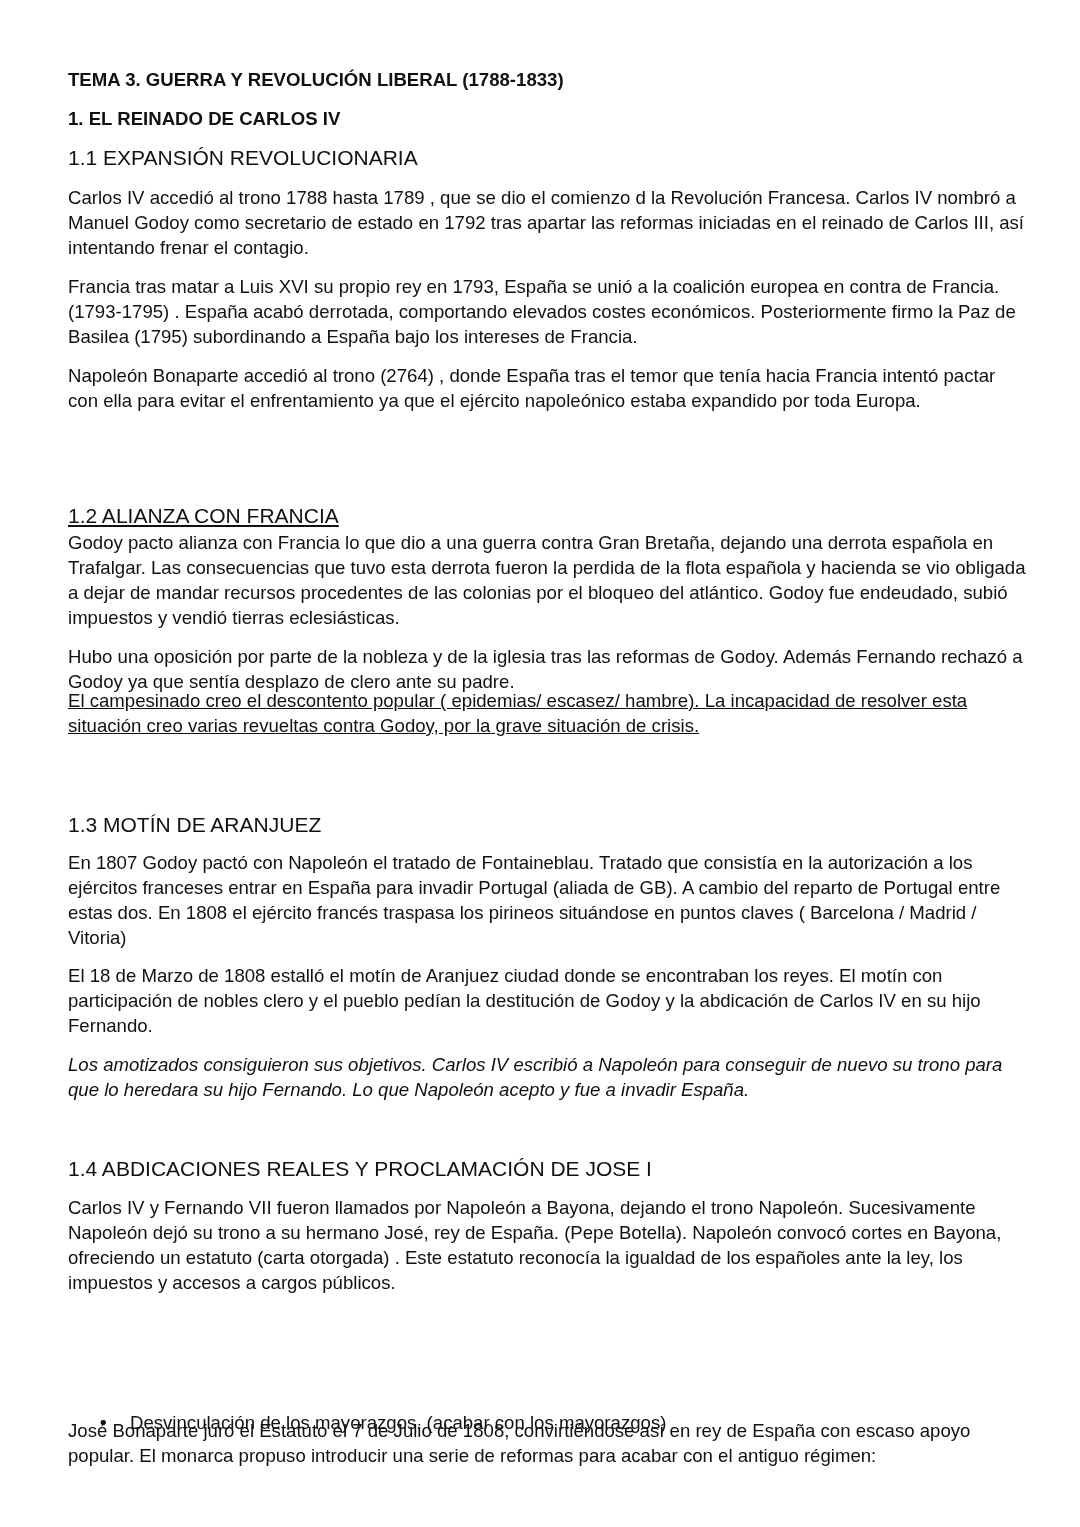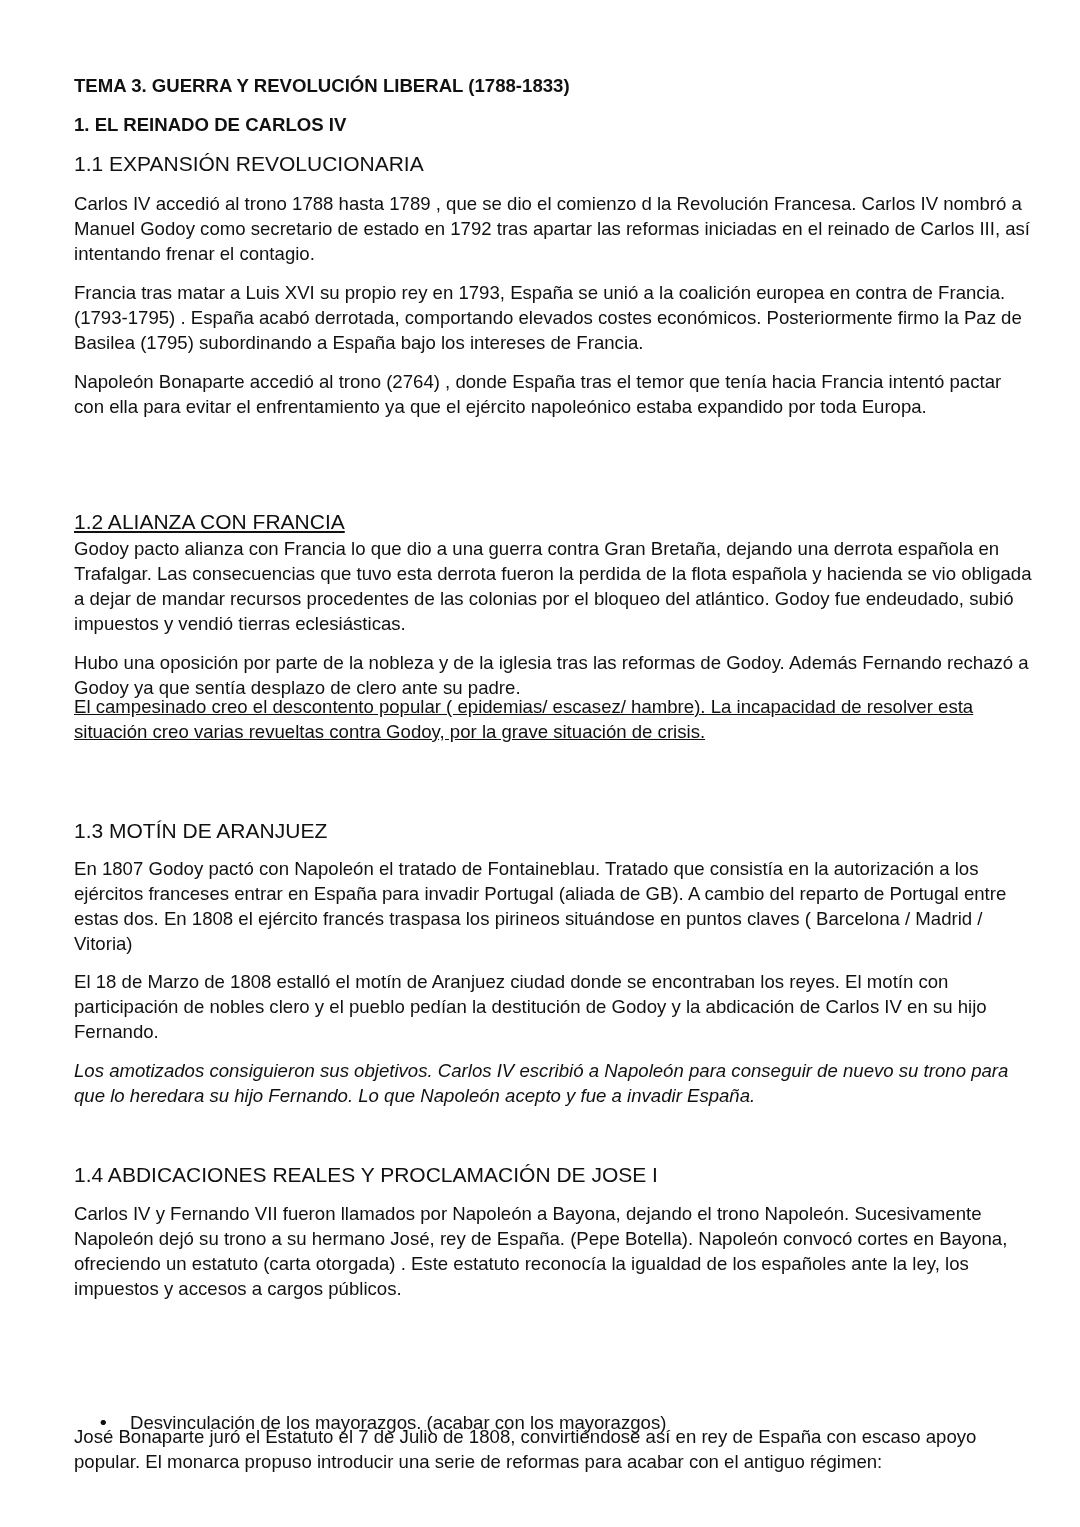--- a/index.html
+++ b/index.html
@@ -20,21 +20,21 @@
       left: 66px;
       top: 0;
       width: 960px;
     }
     .block {
       position: absolute;
       left: 0;
       width: 960px;
       font-size: 18.6px;
       line-height: 25px;
-      margin: 8px;
+      margin: 2px;
     }
     .h-title {
       font-weight: bold;
       font-size: 18.6px;
       line-height: 25px;
     }
     .h-sub {
       font-weight: normal;
       font-size: 21px;
       line-height: 25px;

